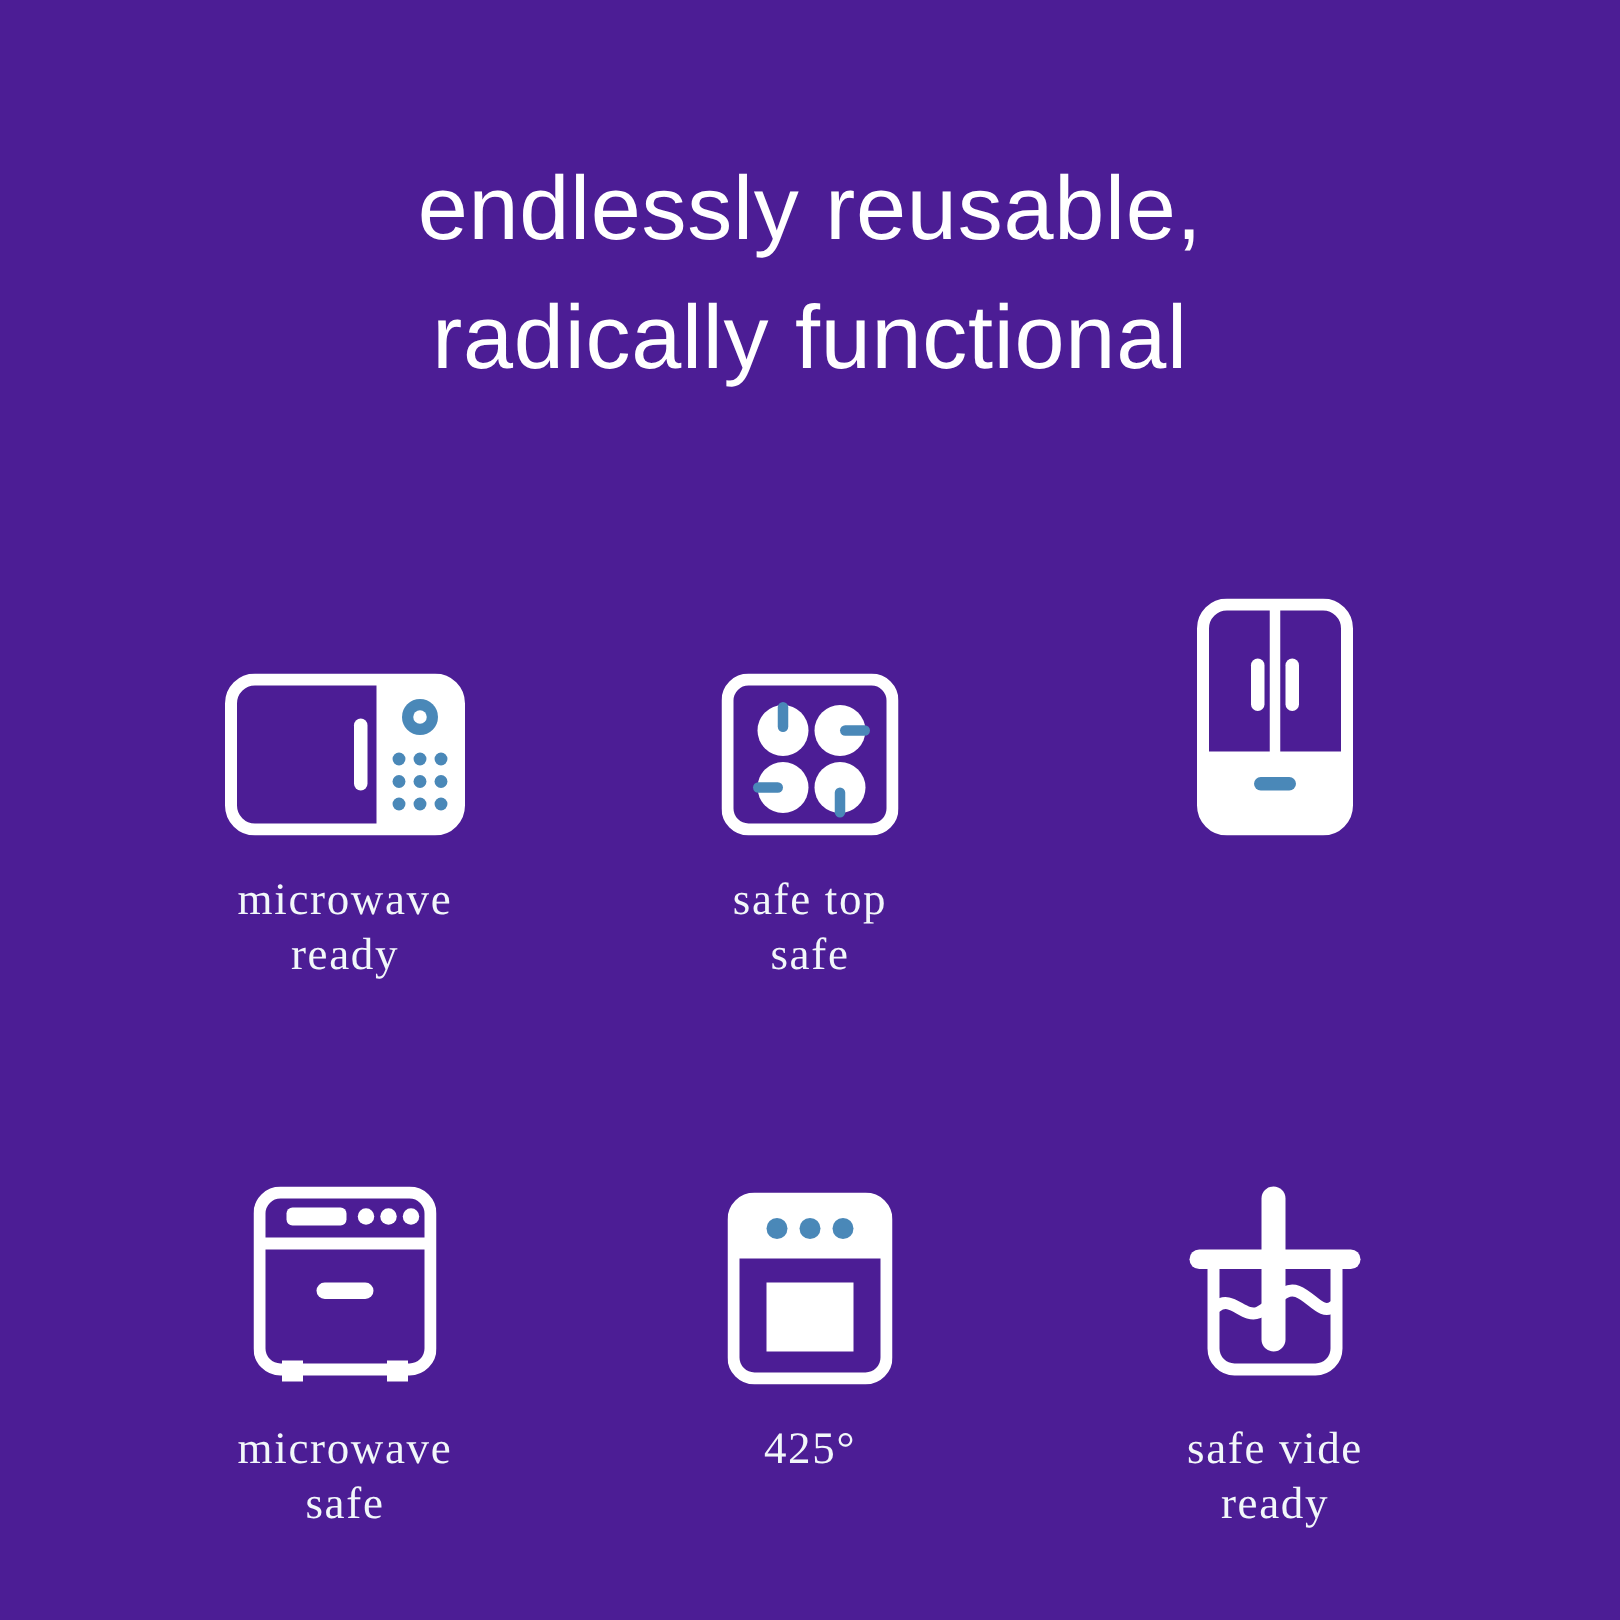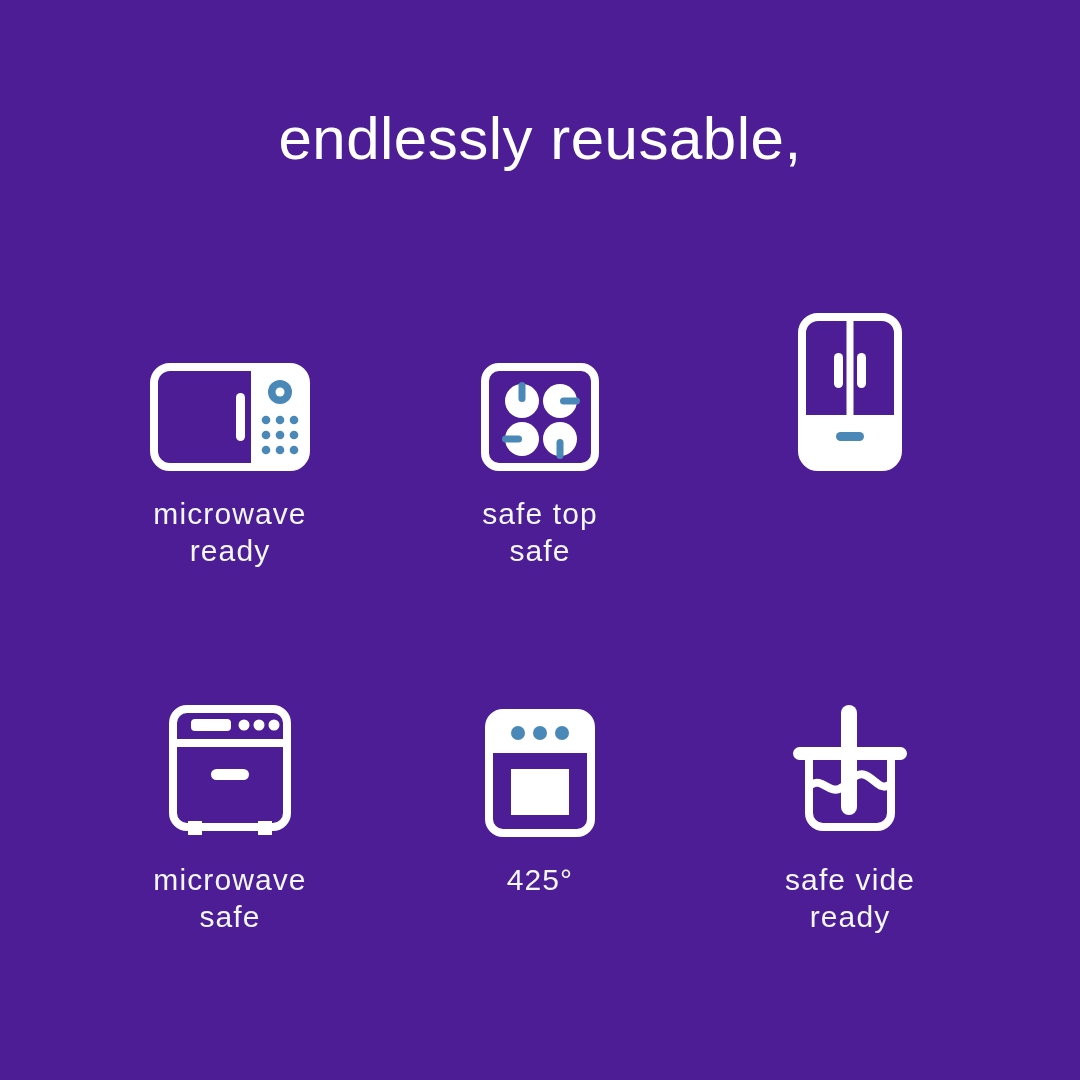--- a/index.html
+++ b/index.html
@@ -75,33 +75,35 @@
 
   .caption {
     margin-top: 24px;
     text-align: center;
     color: #f2f7fa;
     font-weight: 300;
     font-size: 30px;
     line-height: 37px;
     letter-spacing: 1.1px;
     user-select: none;
+    font-family: Liberation Serif, serif;
   }
   .caption .cap-line {
     display: block;
     white-space: nowrap;
   }
 </style>
 </head>
 <body>
 
 <div class="poster">
 
   <h1 class="headline">
     <span class="hl-line">endlessly reusable,</span>
+    <span class="hl-line">radically functional</span>
   </h1>
 
   <div class="grid">
 
     <div class="cell">
       <div class="icon-box">
         <svg width="160" height="108" viewBox="0 0 160 108">
           <rect x="4" y="4" width="152" height="100" rx="16" ry="16" fill="none" stroke="#ffffff" stroke-width="8"></rect>
           <path d="M105 4 H140 a16 16 0 0 1 16 16 V88 a16 16 0 0 1 -16 16 H105 Z" fill="#ffffff"></path>
           <rect x="101" y="4" width="8" height="100" fill="#ffffff"></rect>

